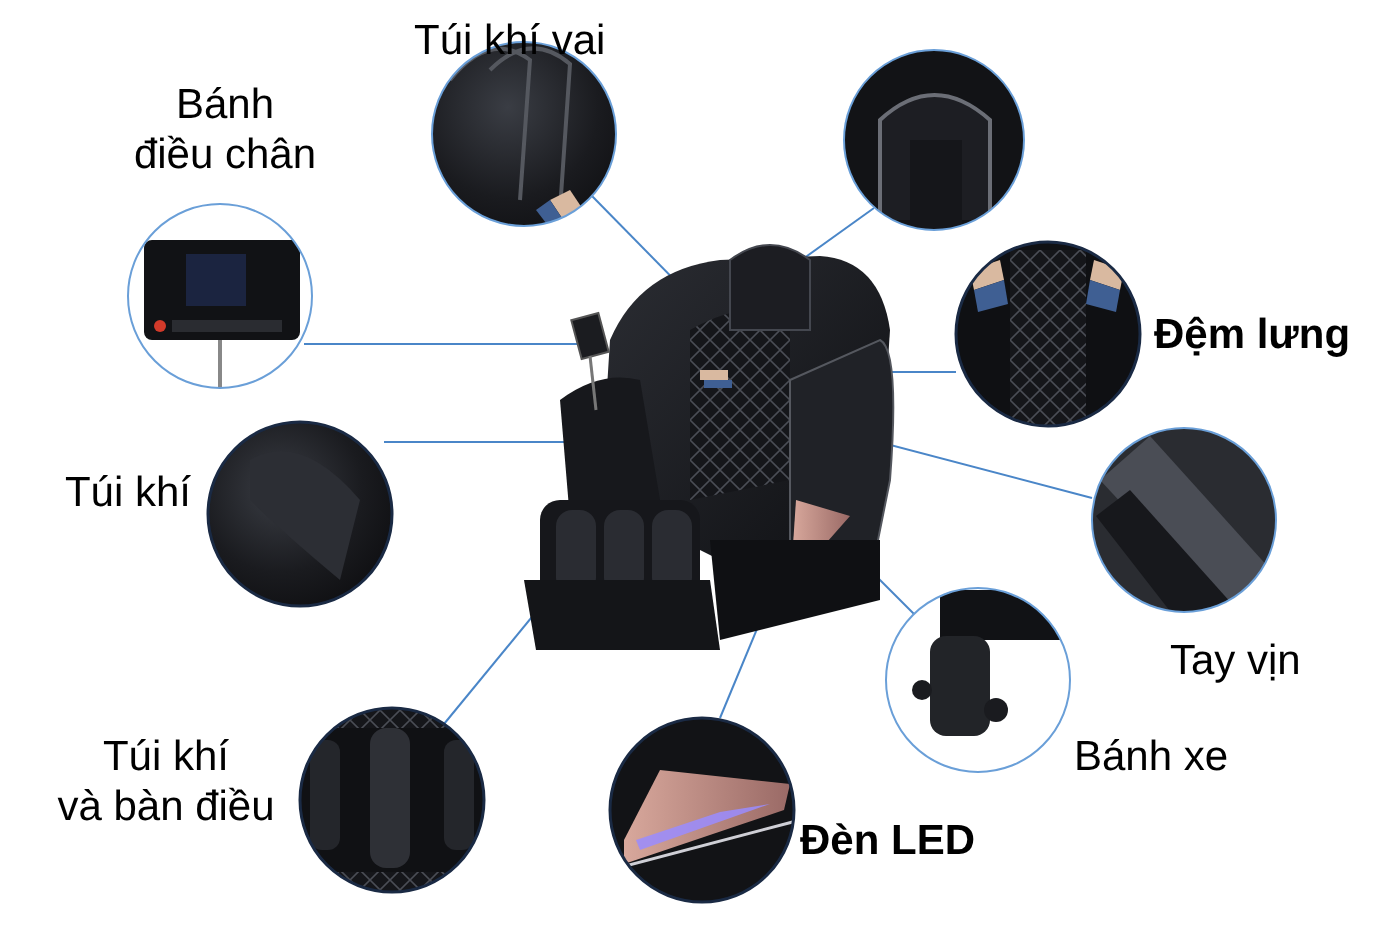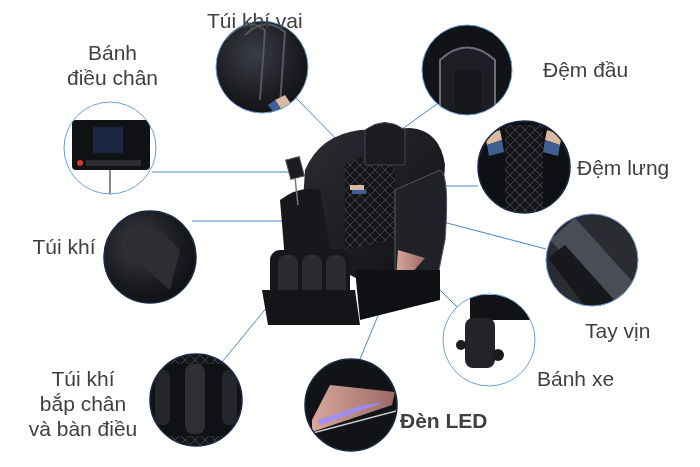--- a/index.html
+++ b/index.html
@@ -1,21 +1,21 @@
 <!DOCTYPE html>
 <html><head>
 <meta charset="utf-8">
 <style>
   html, body { margin: 0; padding: 0; background: #ffffff; }
   #stage {
     position: relative; width: 700px; height: 467px; overflow: hidden;
     background: #ffffff; font-family: "Liberation Sans", sans-serif;
   }
   .label {
-    position: absolute; color: #404040; font-size: 21px; line-height: 25px;
+    position: absolute; color: #000000; font-size: 21px; line-height: 25px;
     text-align: center; white-space: nowrap; font-weight: 300;
   }
   .label.left { text-align: left; }
   svg.layer { position: absolute; left: 0; top: 0; }
   .hot { position: absolute; border-radius: 50%; }
 </style>
 </head>
 <body>
 
 <div id="stage">
@@ -188,43 +188,39 @@
 
   <div class="label" style="left:207px;top:8px;">
     <span>Túi khí vai</span>
   </div>
 
   <div class="label" style="left:55px;top:40px;width:115px;">
     <div>Bánh</div>
     <div>điều chân</div>
   </div>
 
-  <div class="label left" style="left:543px;top:57px;">
-    <span>Đệm đầu</span>
-  </div>
-
-  <div class="label left" style="left:577px;top:155px;">
+
+  <div class="label left" style="left:577px;top:155px;font-weight:bold;">
     <span>Đệm lưng</span>
   </div>
 
   <div class="label" style="left:24px;top:234px;width:80px;">
     <div>Túi khí</div>
   </div>
 
   <div class="label left" style="left:585px;top:318px;">
     <span>Tay vịn</span>
   </div>
 
   <div class="label left" style="left:537px;top:366px;">
     <span>Bánh xe</span>
   </div>
 
   <div class="label" style="left:14px;top:366px;width:138px;">
     <div>Túi khí</div>
-    <div>bắp chân</div>
     <div>và bàn điều</div>
   </div>
 
   <div class="label left" style="left:400px;top:408px;font-weight:bold;">
     <span>Đèn LED</span>
   </div>
 
 </div>
 
 </body></html>

